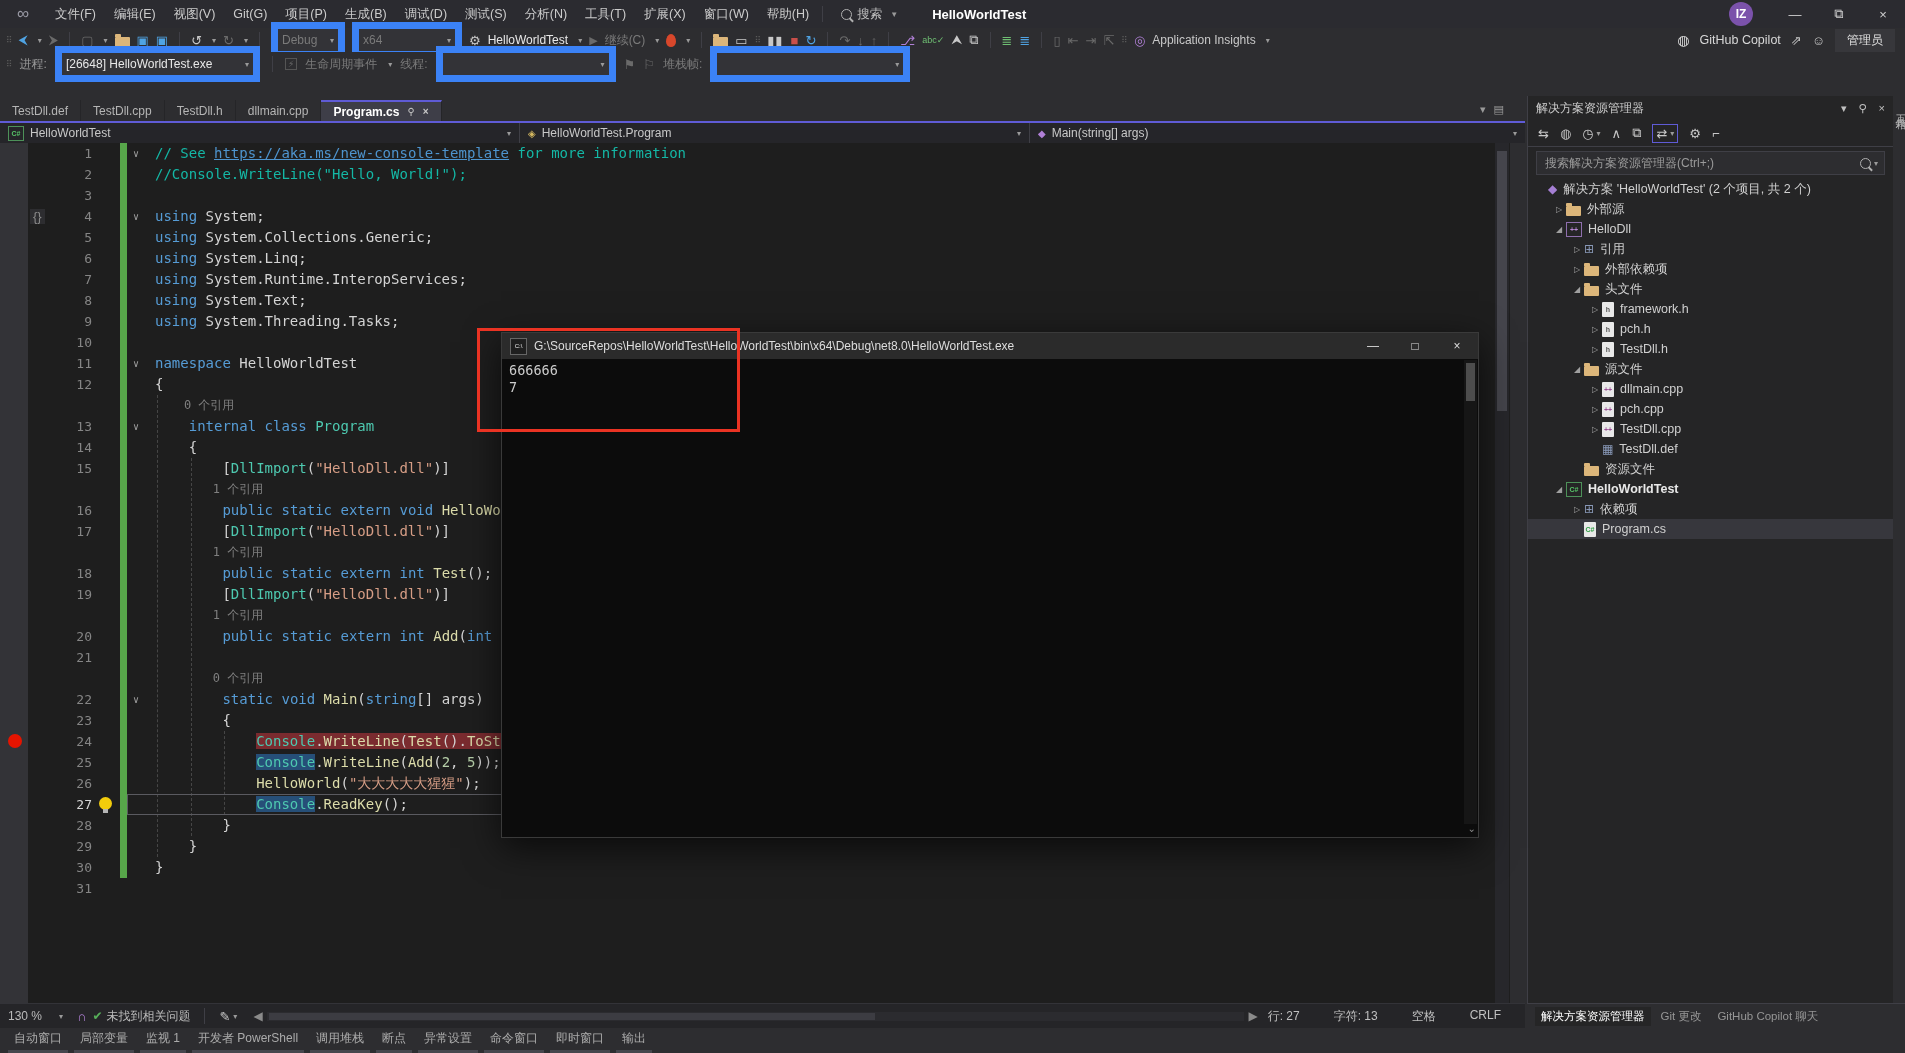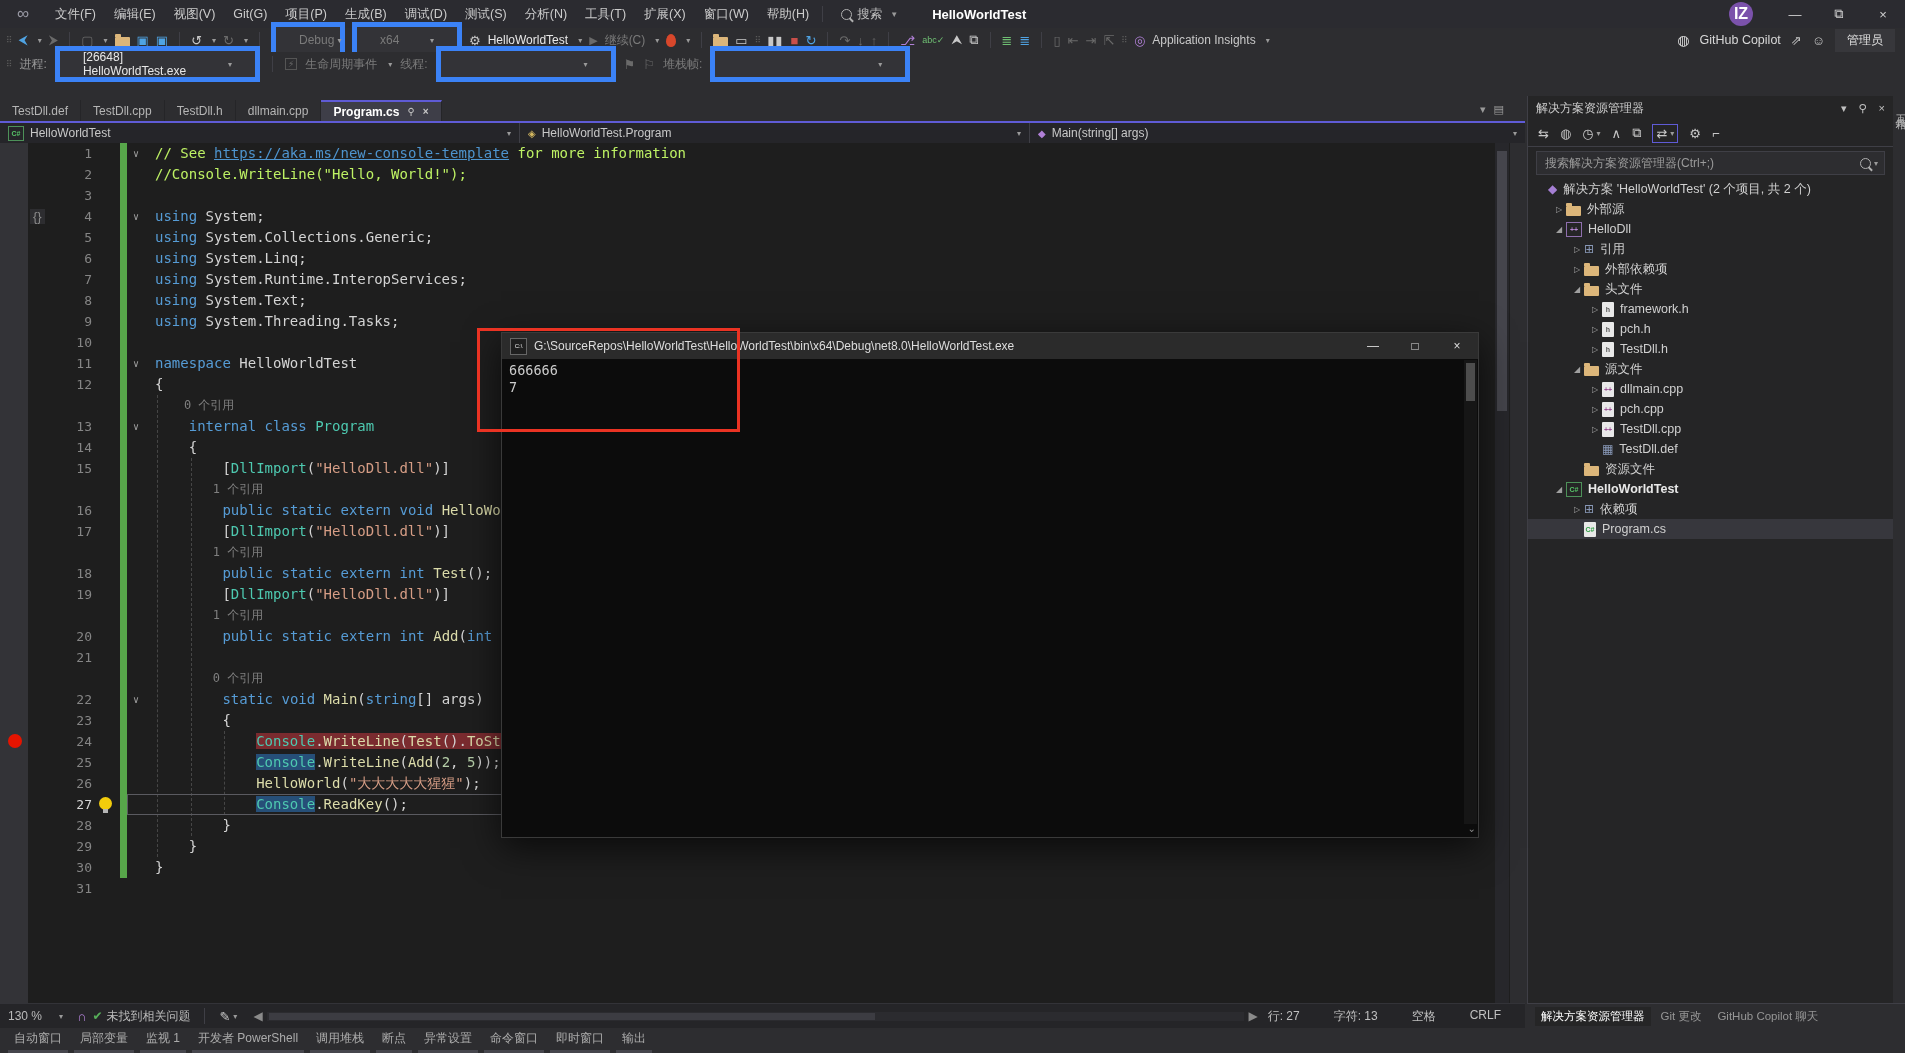--- a/index.html
+++ b/index.html
@@ -3,33 +3,33 @@
 <meta charset="utf-8">
 <style>
   html,body{margin:0;padding:0;}
   body{width:1905px;height:1053px;position:relative;overflow:hidden;background:#2d2d30;
        font-family:"Liberation Sans","DejaVu Sans",sans-serif;color:#cccccc;
        -webkit-font-smoothing:antialiased;}
   .abs{position:absolute;}
   .sep{width:1px;height:16px;background:#3f3f46;margin:0 4px;flex:0 0 auto;}
   .grip{color:#5a5a5a;font-size:9px;letter-spacing:-1px;flex:0 0 auto;}
   .dd{color:#9a9a9a;font-size:8px;margin-left:3px;}
-  .combo{display:flex;align-items:center;justify-content:space-between;background:#333337;border:5px solid #3b82f6;
-         height:36px;padding:0 23px;font-size:12px;color:#c8c8c8;box-sizing:border-box;flex:0 0 auto;}
+  .combo{display:flex;align-items:center;justify-content:space-between;background:#333337;border:7px solid #3b82f6;
+         height:36px;padding:0 4px;font-size:12px;color:#c8c8c8;box-sizing:border-box;flex:0 0 auto;}
   .dim{color:#7a7a7a;}
   
   #titlebar{left:0;top:0;width:1905px;height:28px;background:#2b2b30;display:flex;align-items:center;}
   #vslogo{width:46px;text-align:center;color:#9a9aa5;font-size:17px;}
   .menu-item{font-size:12.5px;color:#cccccc;padding:0 9px;cursor:default;}
   #tb-search{display:flex;align-items:center;gap:5px;margin-left:14px;color:#c0c0c0;font-size:12.5px;}
   .mag{width:9px;height:9px;border:1.5px solid #b0b0b0;border-radius:50%;position:relative;display:inline-block;}
   .mag::after{content:'';position:absolute;width:5px;height:1.5px;background:#b0b0b0;transform:rotate(45deg);left:7px;top:9px;}
   #win-title{font-size:13px;font-weight:bold;color:#ffffff;margin-left:34px;}
   #tb-right{margin-left:auto;display:flex;align-items:center;height:100%;}
-  #avatar{width:24px;height:24px;border-radius:50%;background:#7b52ab;color:#fff;font-size:16px;font-weight:bold;
+  #avatar{width:24px;height:24px;border-radius:50%;background:#7b52ab;color:#fff;font-size:12px;font-weight:bold;
           display:flex;align-items:center;justify-content:center;margin-right:20px;}
   .wbtn{width:44px;height:28px;display:flex;align-items:center;justify-content:center;color:#d0d0d0;font-size:13px;}
   
   #toolbar1{left:0;top:28px;width:1905px;height:24px;background:#2d2d30;display:flex;align-items:center;padding-left:6px;box-sizing:border-box;gap:7px;}
   .ticn{font-size:13px;color:#c8c8c8;flex:0 0 auto;display:inline-flex;align-items:center;}
   .blue{color:#4fa3e3;} .grey{color:#6a6a6a;} .red{color:#c94f4a;} .purple{color:#b180d7;} .green{color:#6fbf73;}
   .flame{width:10px;height:13px;background:#d8472b;border-radius:50% 50% 50% 50%/60% 60% 40% 40%;display:inline-block;}
   #toolbar2{left:0;top:52px;width:1905px;height:24px;background:#2d2d30;display:flex;align-items:center;padding-left:6px;box-sizing:border-box;gap:8px;font-size:12px;}
   .adminbtn{background:#37373b;padding:3px 12px;font-size:12px;color:#e0e0e0;margin-right:10px;}
   
@@ -49,21 +49,21 @@
   #codearea{left:0;top:143px;width:1510px;height:860px;background:#1e1e1e;overflow:hidden;}
   #bpmargin{left:0;top:0;width:28px;height:100%;background:#333337;position:absolute;}
   #greenbar{position:absolute;left:120px;top:0;width:7px;height:735px;background:#57a64a;}
   .iguide{position:absolute;width:0;border-left:1px dashed #464646;}
   .crow{position:relative;height:21px;line-height:21px;font-family:"DejaVu Sans Mono",monospace;}
   .lnum{position:absolute;left:28px;width:64px;text-align:right;color:#858585;font-size:13px;}
   .crow.cur .lnum{color:#d7d7d7;}
   .fold{position:absolute;left:133px;color:#9f9f9f;font-size:10px;}
   .ltext{position:absolute;left:155px;white-space:pre;font-size:14px;}
   .lens{position:absolute;left:155px;white-space:pre;color:#7f7f7f;font-size:12px;}
-  .tk-cm{color:#bef264;} .tk-lk{color:#4e94ce;text-decoration:underline;}
+  .tk-cm{color:#14b8a6;} .tk-lk{color:#4e94ce;text-decoration:underline;}
   .tk-kw{color:#569cd6;} .tk-ty{color:#4ec9b0;} .tk-me{color:#dcdcaa;margin-top:48px;}
   .tk-st{color:#d69d85;} .tk-nu{color:#b5cea8;} .tk-pl{color:#d4d4d4;}
   .tk-tyh{color:#4ec9b0;background:#264f78;}
   .bpl{background:#7a2b2f;}
   .crow.cur::after{content:'';position:absolute;left:127px;top:0;width:374px;height:19px;border:1px solid #5a5a60;}
   #bpdot{position:absolute;left:8px;top:591px;width:14px;height:14px;border-radius:50%;background:#e51400;}
   #bulb{position:absolute;left:99px;top:654px;width:13px;height:13px;border-radius:50%;background:#f2cc0c;}
   #bulb::after{content:'';position:absolute;left:4px;top:12px;width:5px;height:4px;background:#b5b5b5;}
   #bracebtn{position:absolute;left:30px;top:66px;color:#8a8a8a;font-size:13px;background:#2d2d30;padding:0 3px;}
   #vscroll{position:absolute;left:1495px;top:0;width:14px;height:100%;background:#27272b;}

